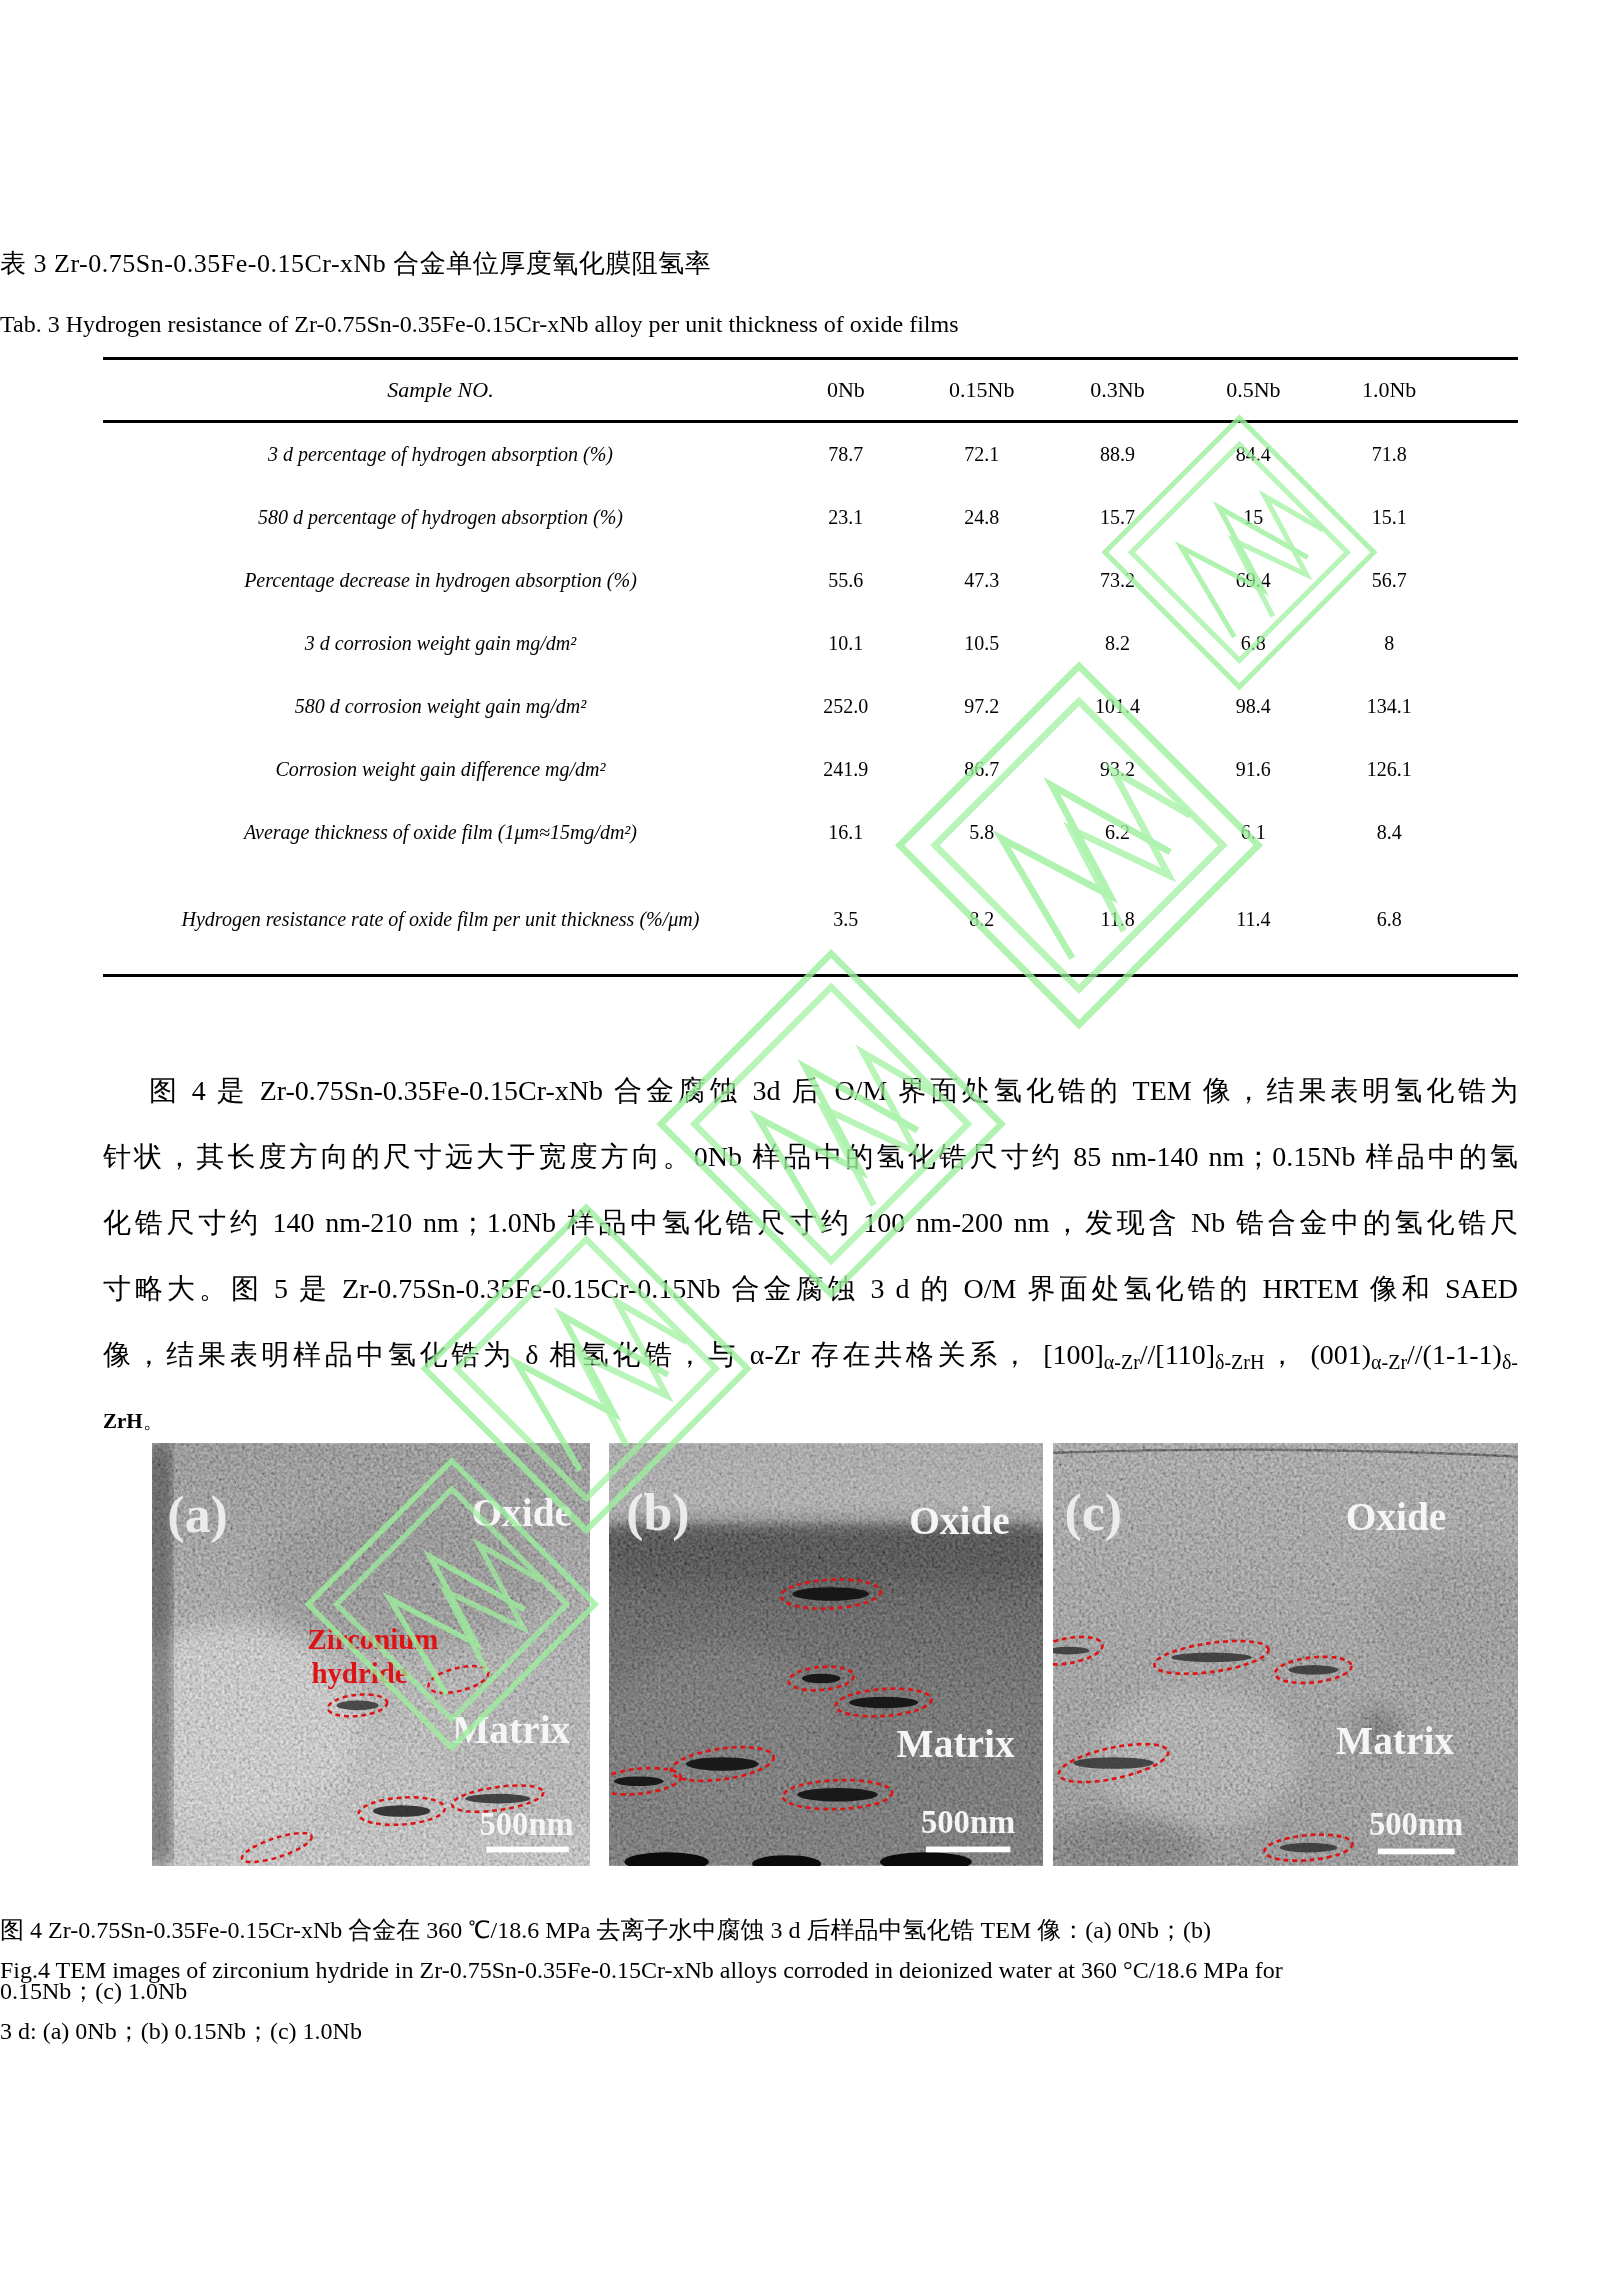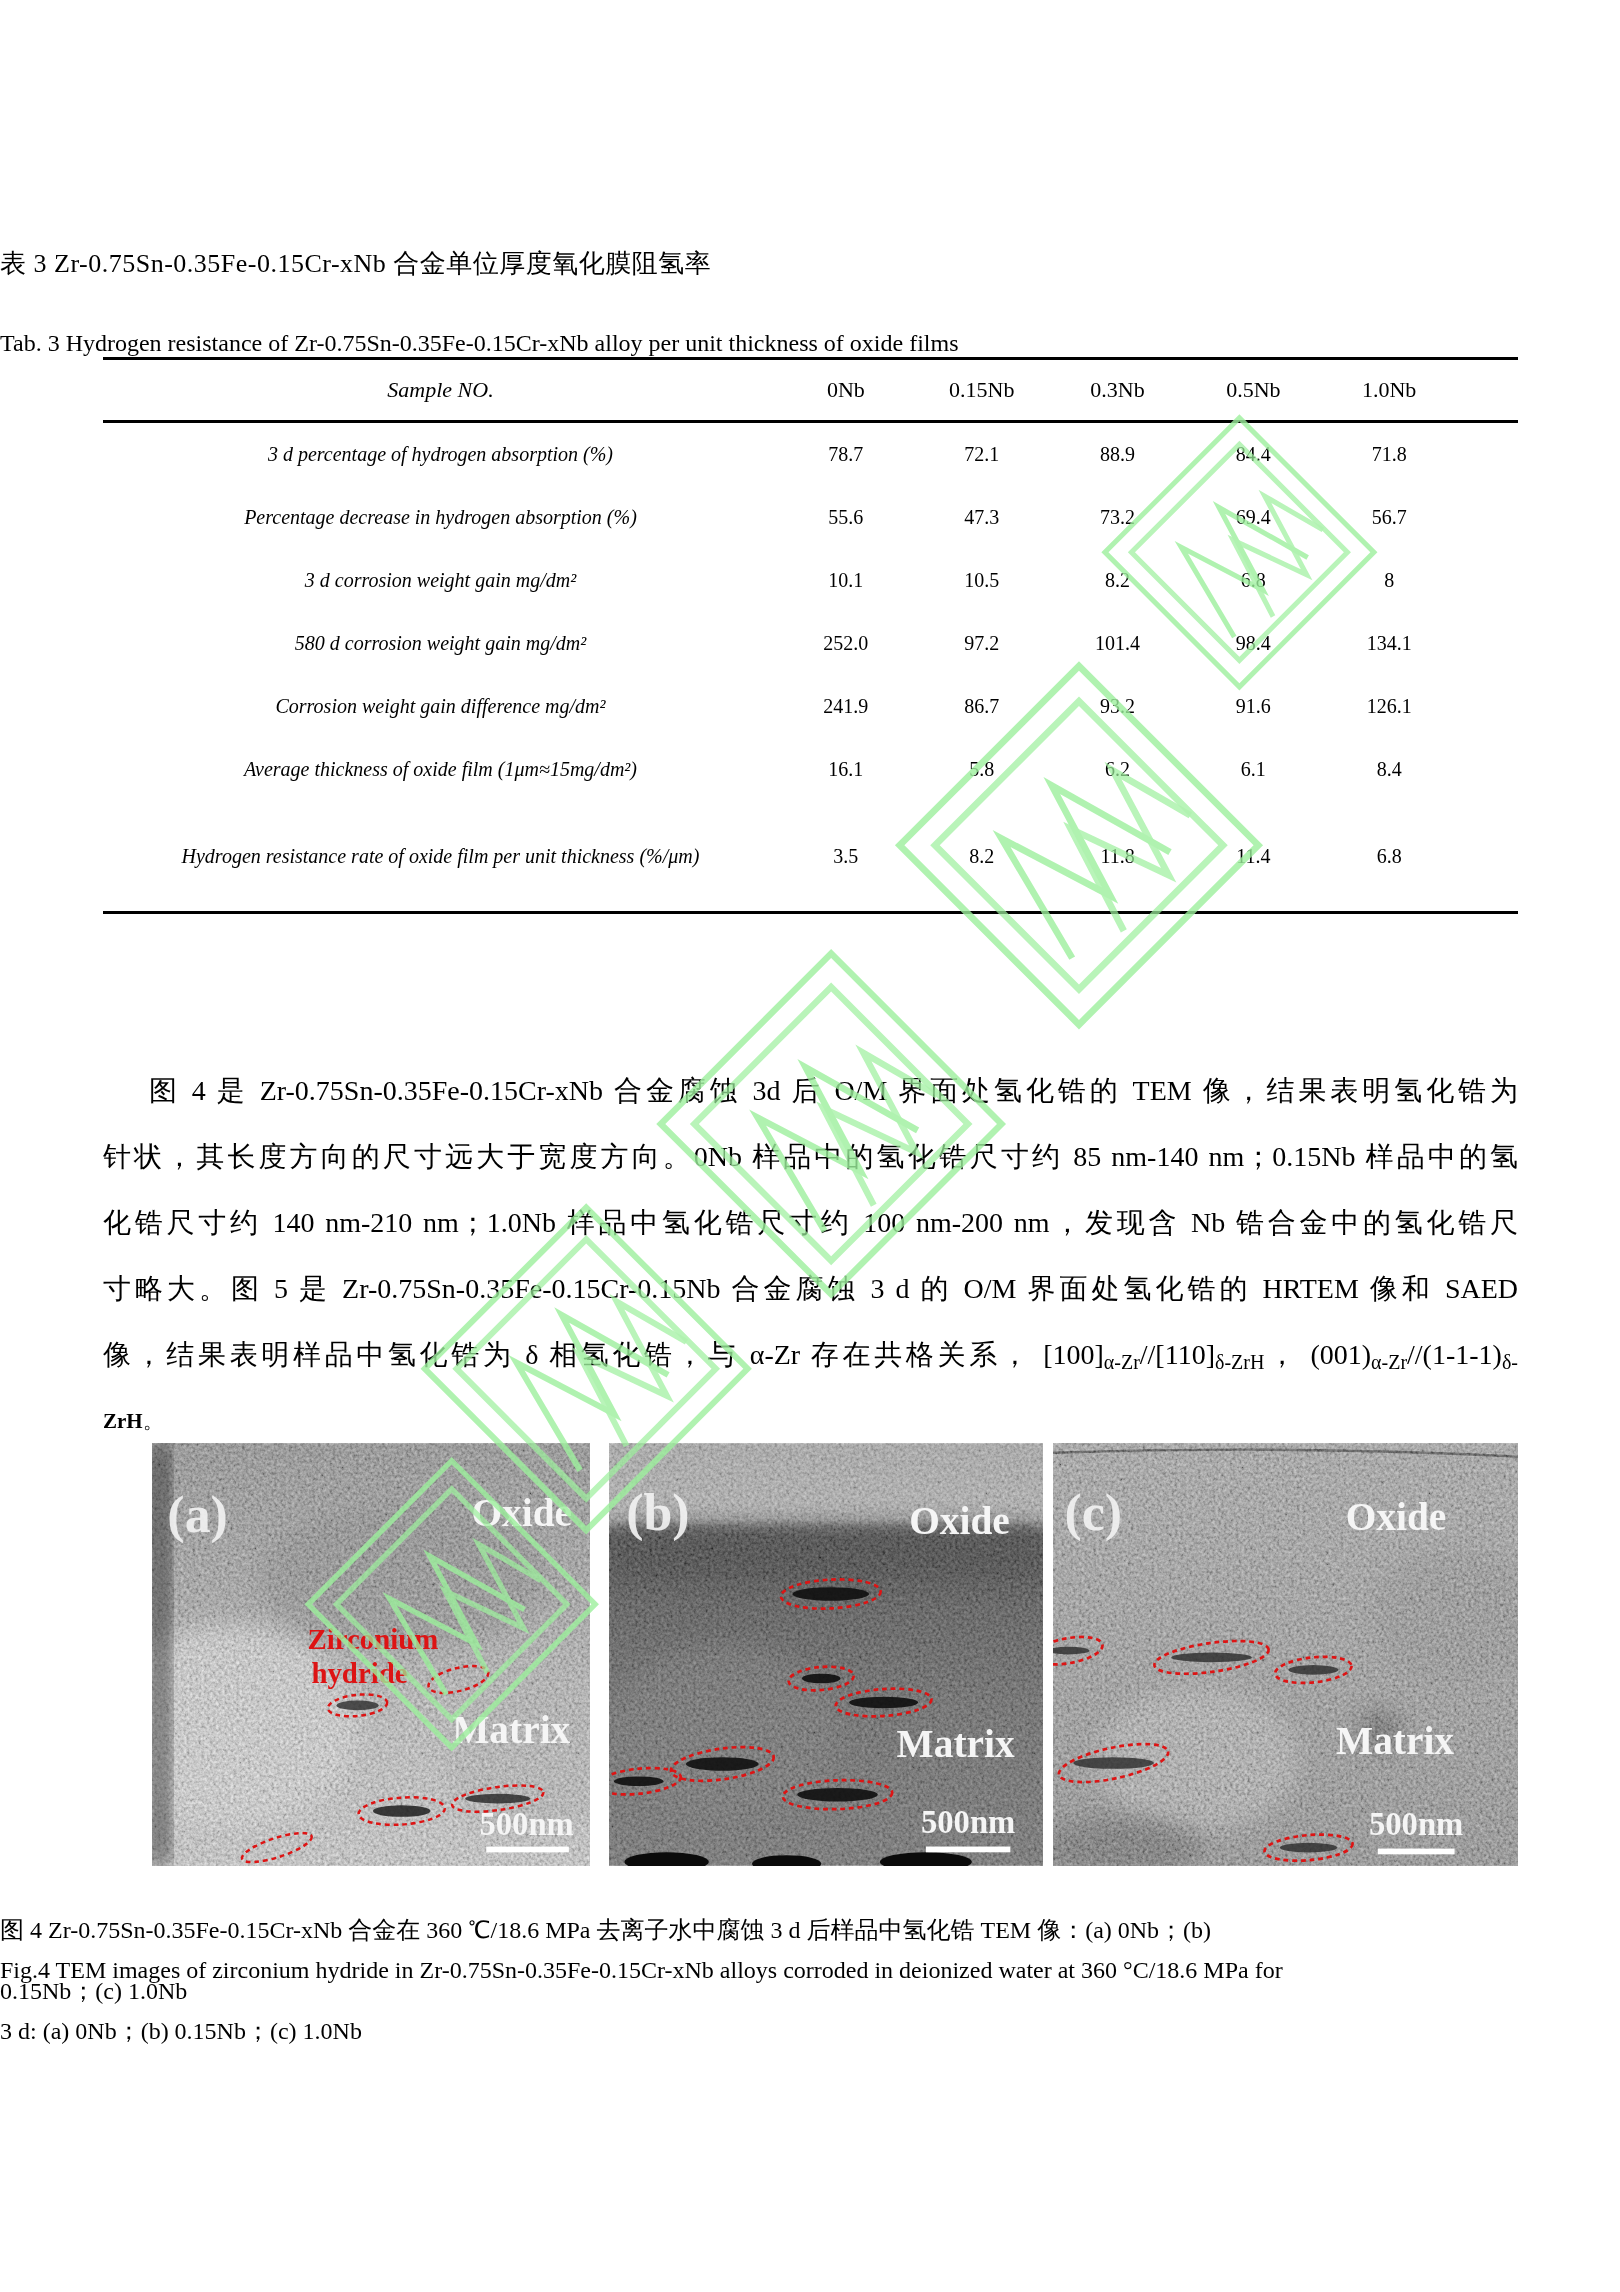--- a/index.html
+++ b/index.html
@@ -1,21 +1,21 @@
 <!DOCTYPE html>
 <html><head>
 <meta charset="utf-8">
 <title>Paper Page</title>
 <style>
   html,body{margin:0;padding:0;background:#ffffff;}
   .page{position:relative;width:1621px;height:2292px;background:#fff;overflow:hidden;
         font-family:"Liberation Serif",serif;color:#000;}
   .tcenter{position:absolute;left:0;width:100%;text-align:left;}
   #title-cn{top:246px;font-size:26px;letter-spacing:0.5px;}
-  #title-en{top:311px;font-size:24px;margin-top:19px;}
+  #title-en{top:311px;font-size:24px;}
 
   
   .dtable{position:absolute;left:103px;top:357px;width:1415px;border-top:3.8px solid #000;border-bottom:3.8px solid #000;}
   .thead{display:flex;align-items:center;height:60px;border-bottom:3.8px solid #000;font-size:22px;}
   .trow{display:flex;align-items:center;height:63px;font-size:20px;}
   .trow:last-child{height:110px;}
   .tc{text-align:center;}
   .tc-label{flex:0 0 47.7%;font-style:italic;line-height:1.45;padding:0 27px;box-sizing:border-box;}
   .tc-val{flex:0 0 9.6%;}
   .thead .tc-label{font-style:italic;}
@@ -109,20 +109,28 @@
     <div>
         <div class="trow">
           <div class="tc tc-label">3 d percentage of hydrogen absorption (%)</div>
           <div class="tc tc-val">78.7</div>
           <div class="tc tc-val">72.1</div>
           <div class="tc tc-val">88.9</div>
           <div class="tc tc-val">84.4</div>
           <div class="tc tc-val">71.8</div>
         </div>
         <div class="trow">
+          <div class="tc tc-label">580 d percentage of hydrogen absorption (%)</div>
+          <div class="tc tc-val">23.1</div>
+          <div class="tc tc-val">24.8</div>
+          <div class="tc tc-val">15.7</div>
+          <div class="tc tc-val">15</div>
+          <div class="tc tc-val">15.1</div>
+        </div>
+        <div class="trow">
           <div class="tc tc-label">Percentage decrease in hydrogen absorption (%)</div>
           <div class="tc tc-val">55.6</div>
           <div class="tc tc-val">47.3</div>
           <div class="tc tc-val">73.2</div>
           <div class="tc tc-val">69.4</div>
           <div class="tc tc-val">56.7</div>
         </div>
         <div class="trow">
           <div class="tc tc-label">3 d corrosion weight gain mg/dm²</div>
           <div class="tc tc-val">10.1</div>

